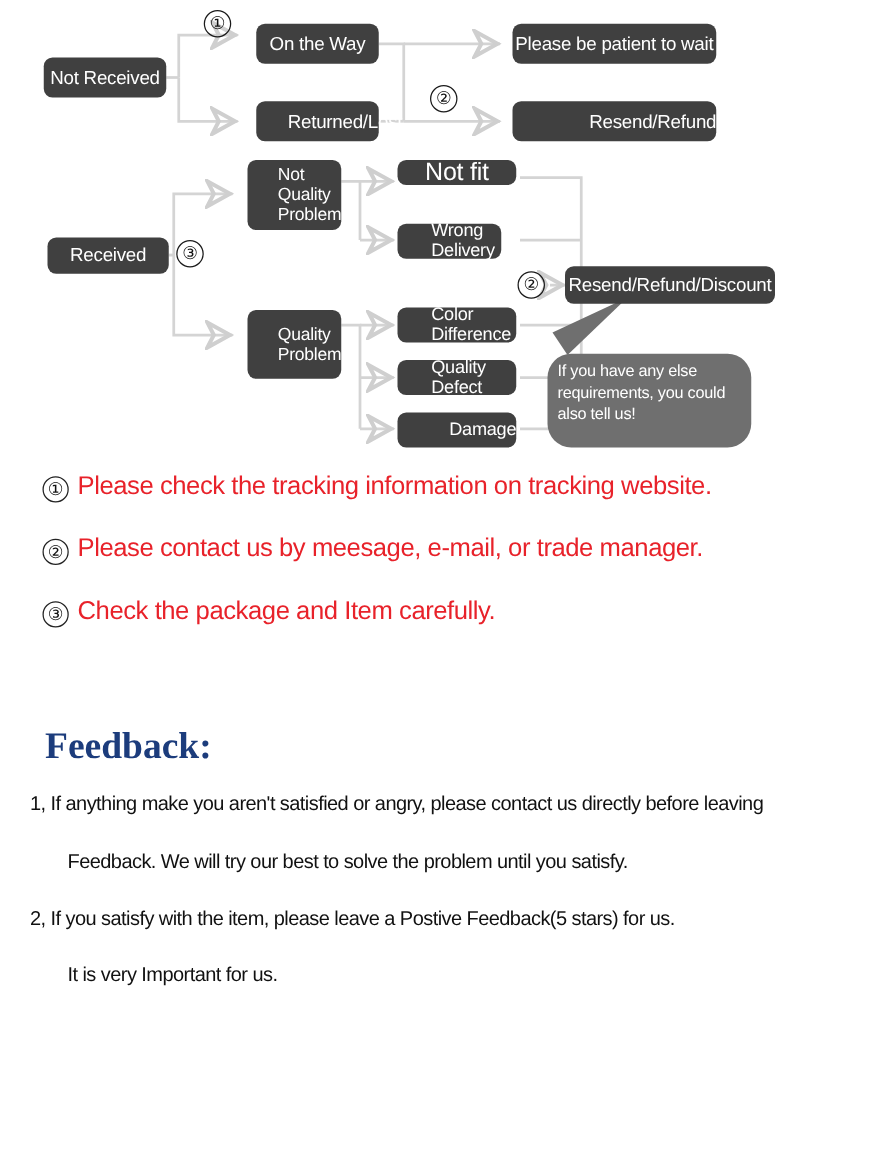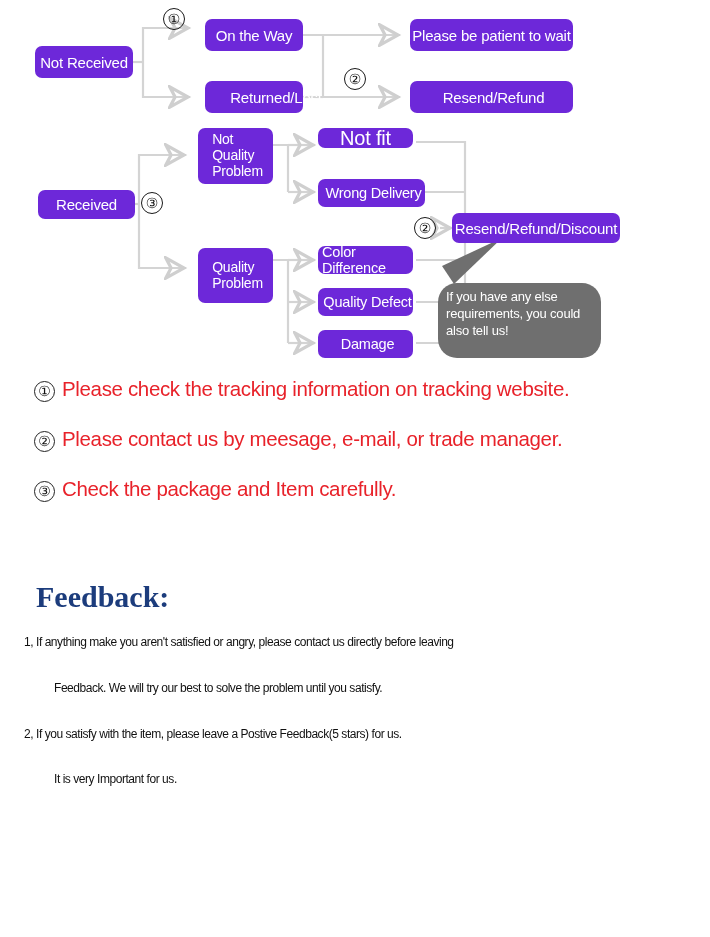--- a/index.html
+++ b/index.html
@@ -26,31 +26,31 @@
   #flow-svg {
     position: absolute;
     left: 0;
     top: 0;
     width: 710px;
     height: 370px;
   }
   .node {
     position: absolute;
     box-sizing: border-box;
-    background: #6d28d9;
+    background: #404040;
     border-radius: 7px;
     color: #ffffff;
     font-family: "Liberation Sans", sans-serif;
     display: flex;
     align-items: center;
     letter-spacing: -0.2px;
     z-index: 3;
   }
   .node.center { justify-content: center; }
-  .node.left   { justify-content: center; padding-left: 4px; }
+  .node.left   { justify-content: flex-end; padding-left: 27px; }
   .node .lines { line-height: 1.12; }
 
   .marker {
     position: absolute;
     z-index: 4;
     width: 22px;
     height: 22px;
     border: 1.6px solid #1a1a1a;
     border-radius: 50%;
     box-sizing: border-box;
@@ -141,21 +141,21 @@
     top: 0px;
     color: #1c3c7c;
     font-family: "Liberation Serif", serif;
     font-weight: bold;
     font-size: 30px;
     letter-spacing: 0px;
   }
   .fb-line {
     position: absolute;
     color: #111111;
-    font-size: 12px;
+    font-size: 16px;
     font-family: "Liberation Sans", sans-serif;
     white-space: nowrap;
     letter-spacing: -0.45px;
   }
   .fb-l1 { left: 24px;  top: 55px; }
   .fb-l2 { left: 54px;  top: 101px; }
   .fb-l3 { left: 24px;  top: 147px; }
   .fb-l4 { left: 54px;  top: 192px; }
 </style>
 </head>
@@ -247,21 +247,21 @@
     <span class="lines">
       <span>Quality</span><br>
       <span>Problem</span>
     </span>
   </div>
 
   <div class="node center" style="left:318px; top:128px; width:95px; height:20px; font-size:20px;">
     <span>Not fit</span>
   </div>
 
-  <div class="node left" style="left:318px; top:179px; width:107px; height:28px; font-size:14.5px;">
+  <div class="node left" style="left:318px; top:179px; width:83px; height:28px; font-size:14.5px;">
     <span>Wrong Delivery</span>
   </div>
 
   <div class="node left" style="left:318px; top:246px; width:95px; height:28px; font-size:14.5px;">
     <span>Color Difference</span>
   </div>
 
   <div class="node left" style="left:318px; top:288px; width:95px; height:28px; font-size:14.5px;">
     <span>Quality Defect</span>
   </div>

